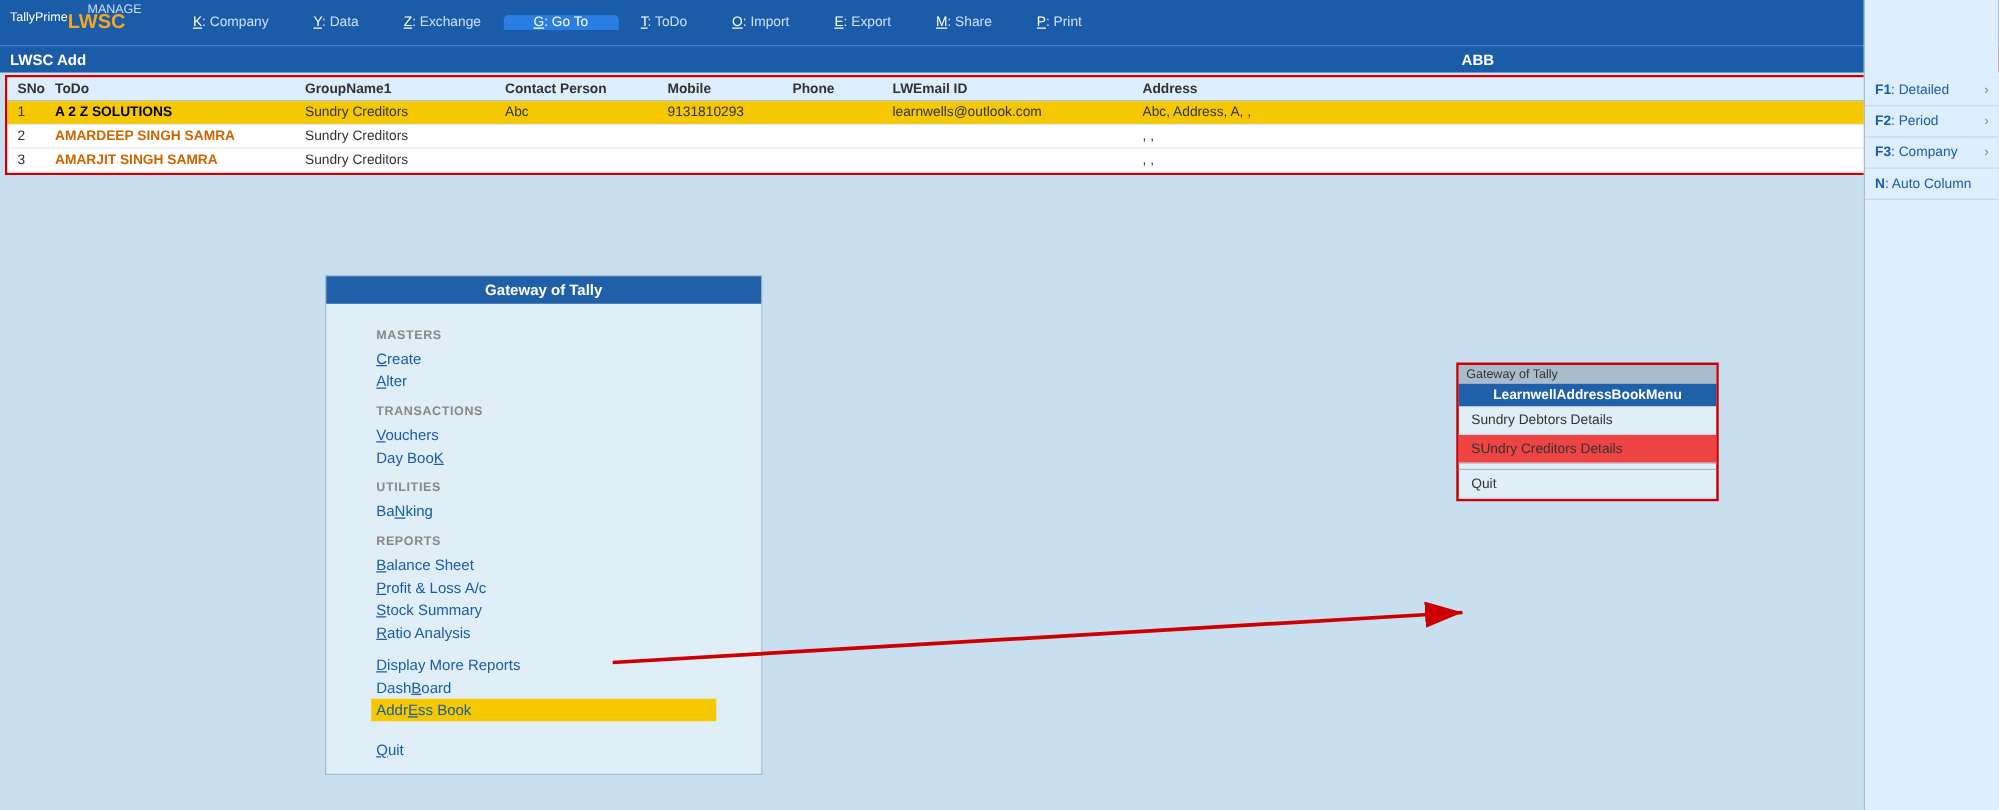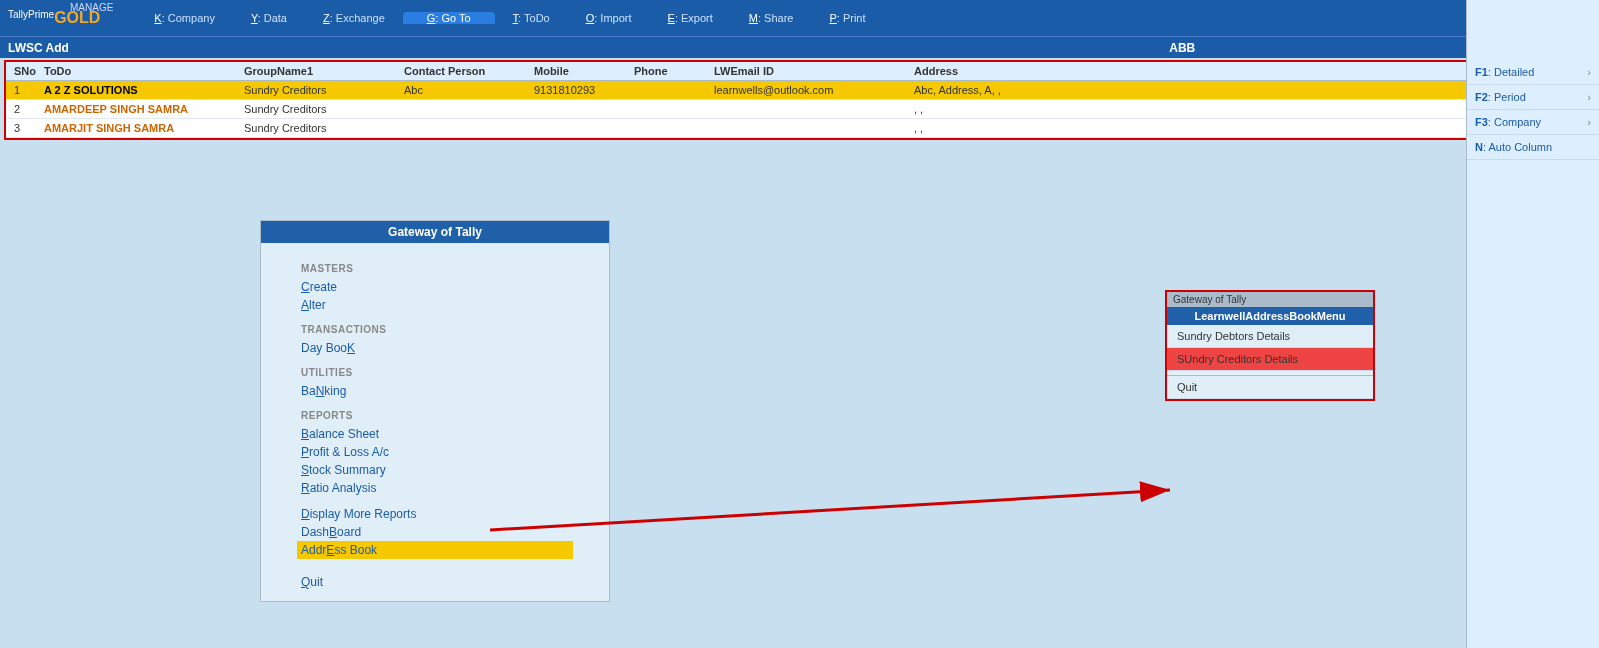--- a/index.html
+++ b/index.html
@@ -143,21 +143,21 @@
       overflow: hidden;
     }
     .table-cell.name-cell { color: #cc6600; font-weight: bold; }
     .table-cell.name-cell.selected { color: #000; }
 
     
     .right-sidebar {
       position: absolute;
       top: 0;
       right: 0;
-      width: 133px;
+      width: 108px;
       height: 648px;
       background: #ddeeff;
       border-left: 1px solid #aabbcc;
       display: flex;
       flex-direction: column;
       padding-top: 60px;
     }
     .sidebar-item {
       padding: 6px 8px;
       font-size: 11px;
@@ -249,21 +249,21 @@
       margin-top: 4px;
       border-top: 1px solid #aabbcc;
     }
   </style>
 </head>
 <body>
 
 <div class="top-bar" style="position:relative;">
   <div class="logo-area">
     <span class="logo-tally">TallyPrime</span>
-    <span class="logo-gold">GOLD</span>
+    <span class="logo-gold">LWSC</span>
   </div>
   <span class="manage-label">MANAGE</span>
 
   <div class="nav-items" style="margin-left:20px;">
     <span class="nav-item"><span class="key">K</span>: Company</span>
     <span class="nav-item"><span class="key">Y</span>: Data</span>
     <span class="nav-item"><span class="key">Z</span>: Exchange</span>
     <span class="nav-item active" style="border-radius:4px 4px 0 0; padding: 0 24px;"><span class="key">G</span>: Go To</span>
     <span class="nav-item"><span class="key">T</span>: ToDo</span>
     <span class="nav-item"><span class="key">O</span>: Import</span>
@@ -345,20 +345,21 @@
 </div>
 
 <div class="gateway-panel" style="position:absolute; top:220px; left:260px; width:350px; z-index:5;">
   <div class="gateway-title">Gateway of Tally</div>
   <div class="gateway-content">
     <div class="section-label">MASTERS</div>
     <div class="menu-item"><span class="underline">C</span>reate</div>
     <div class="menu-item"><span class="underline">A</span>lter</div>
 
     <div class="section-label">TRANSACTIONS</div>
+    <div class="menu-item"><span class="underline">V</span>ouchers</div>
     <div class="menu-item">Day Boo<span class="underline">K</span></div>
 
     <div class="section-label">UTILITIES</div>
     <div class="menu-item">Ba<span class="underline">N</span>king</div>
 
     <div class="section-label">REPORTS</div>
     <div class="menu-item"><span class="underline">B</span>alance Sheet</div>
     <div class="menu-item"><span class="underline">P</span>rofit &amp; Loss A/c</div>
     <div class="menu-item"><span class="underline">S</span>tock Summary</div>
     <div class="menu-item"><span class="underline">R</span>atio Analysis</div>

